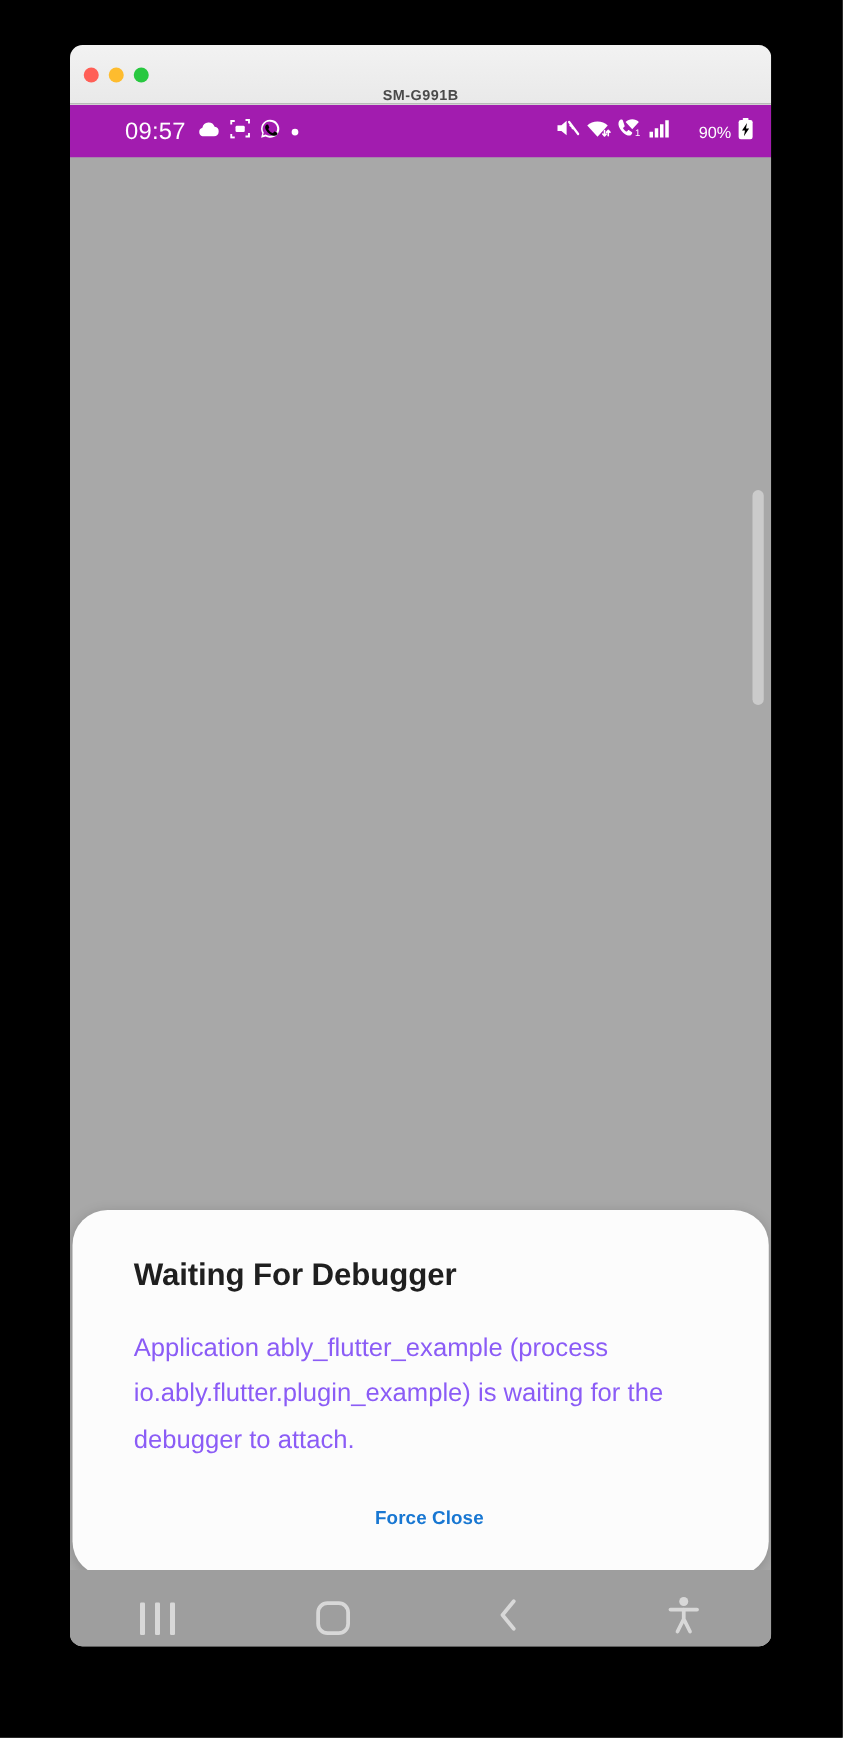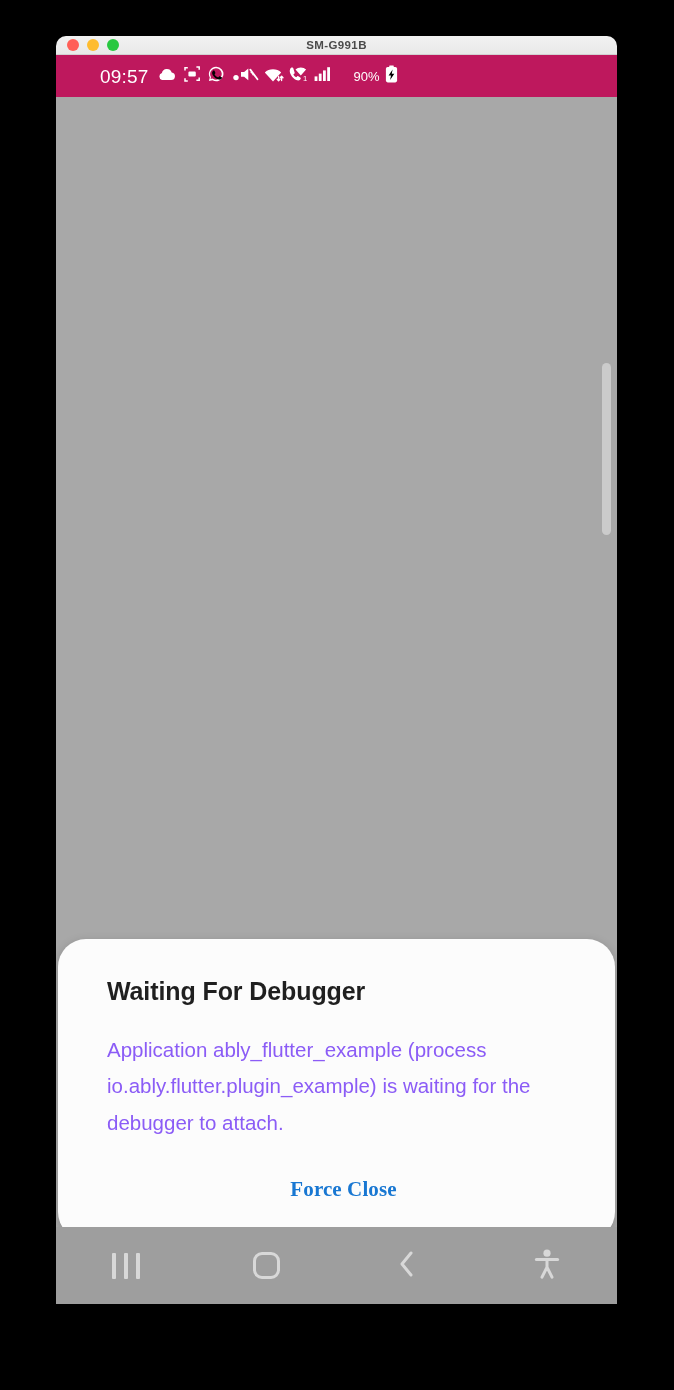--- a/index.html
+++ b/index.html
@@ -24,25 +24,25 @@
     width: 561px;
     height: 1281px;
     border-radius: 10px;
     overflow: hidden;
     background: #000;
   }
 
   
   #title-bar {
     position: relative;
-    height: 19px;
+    height: 48px;
     background: linear-gradient(to bottom, #f2f2f2 0%, #e9e9e9 100%);
     border-bottom: 1px solid #d2d2d2;
     display: flex;
-    align-items: center;
+    align-items: flex-end;
     box-sizing: border-box;
   }
   #traffic-lights {
     position: absolute;
     left: 11px;
     top: 0;
     bottom: 0;
     display: flex;
     align-items: center;
     gap: 8px;
@@ -73,24 +73,25 @@
     width: 561px;
     height: 1249px;
     background: #a8a8a8;
     overflow: hidden;
   }
 
   
   #status-bar {
     position: relative;
     height: 42px;
-    background: #be185d;
+    background: #a21caf;
     color: #ffffff;
     display: flex;
     align-items: center;
+    justify-content: space-between;
     padding: 0 14px 0 44px;
     box-sizing: border-box;
   }
   #status-left {
     display: flex;
     align-items: center;
     gap: 8px;
   }
   #status-right {
     display: flex;
@@ -166,28 +167,28 @@
     margin: 0;
     max-width: 490px;
   }
   #dialog-actions {
     margin-top: 32px;
     display: flex;
     justify-content: center;
     padding-bottom: 4px;
   }
   #force-close-button {
-    font-size: 21px;
+    font-size: 15px;
     font-weight: bold;
     color: #1877d2;
     background: none;
     border: none;
     cursor: pointer;
     padding: 4px 10px;
-    font-family: Liberation Serif, serif;
+    font-family: Liberation Sans, sans-serif;
     letter-spacing: 0.1px;
   }
 
   
   #nav-bar {
     position: absolute;
     left: 0;
     right: 0;
     bottom: 0;
     height: 77px;

